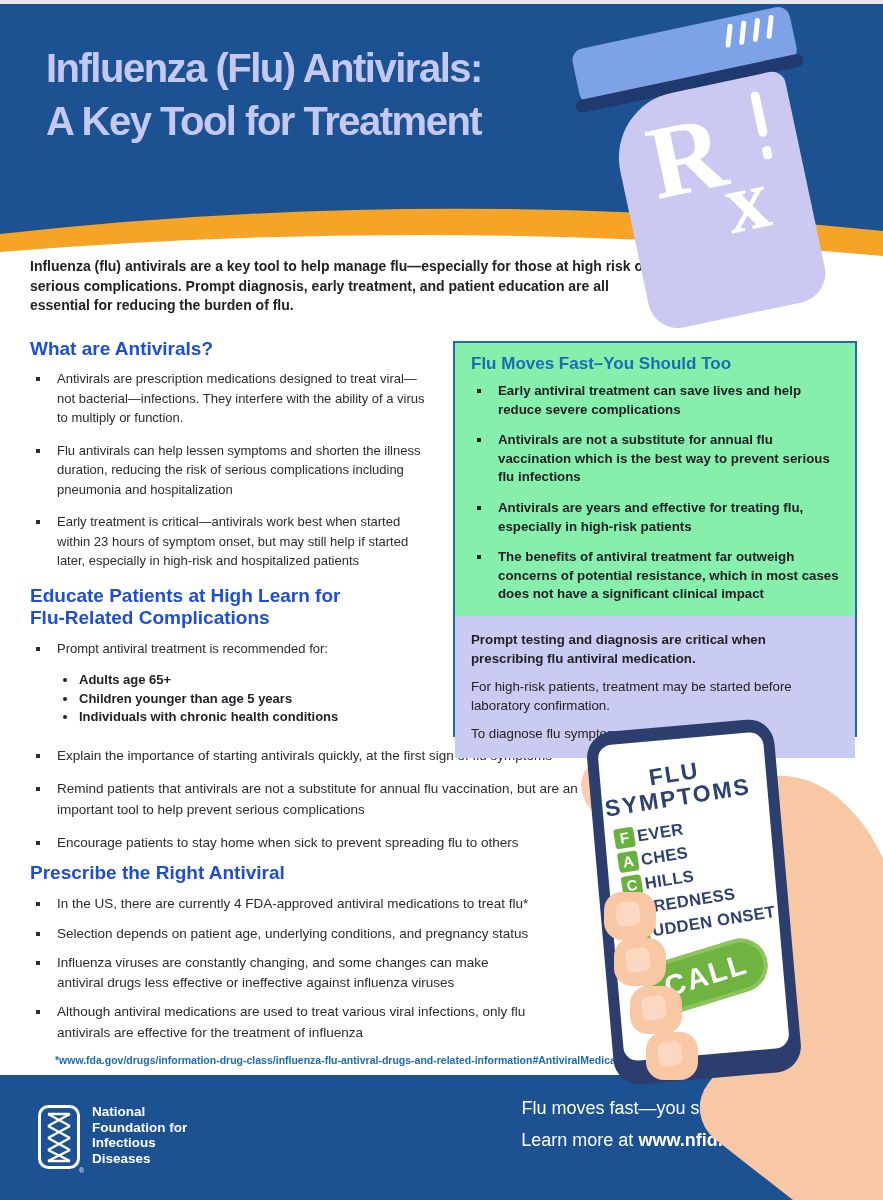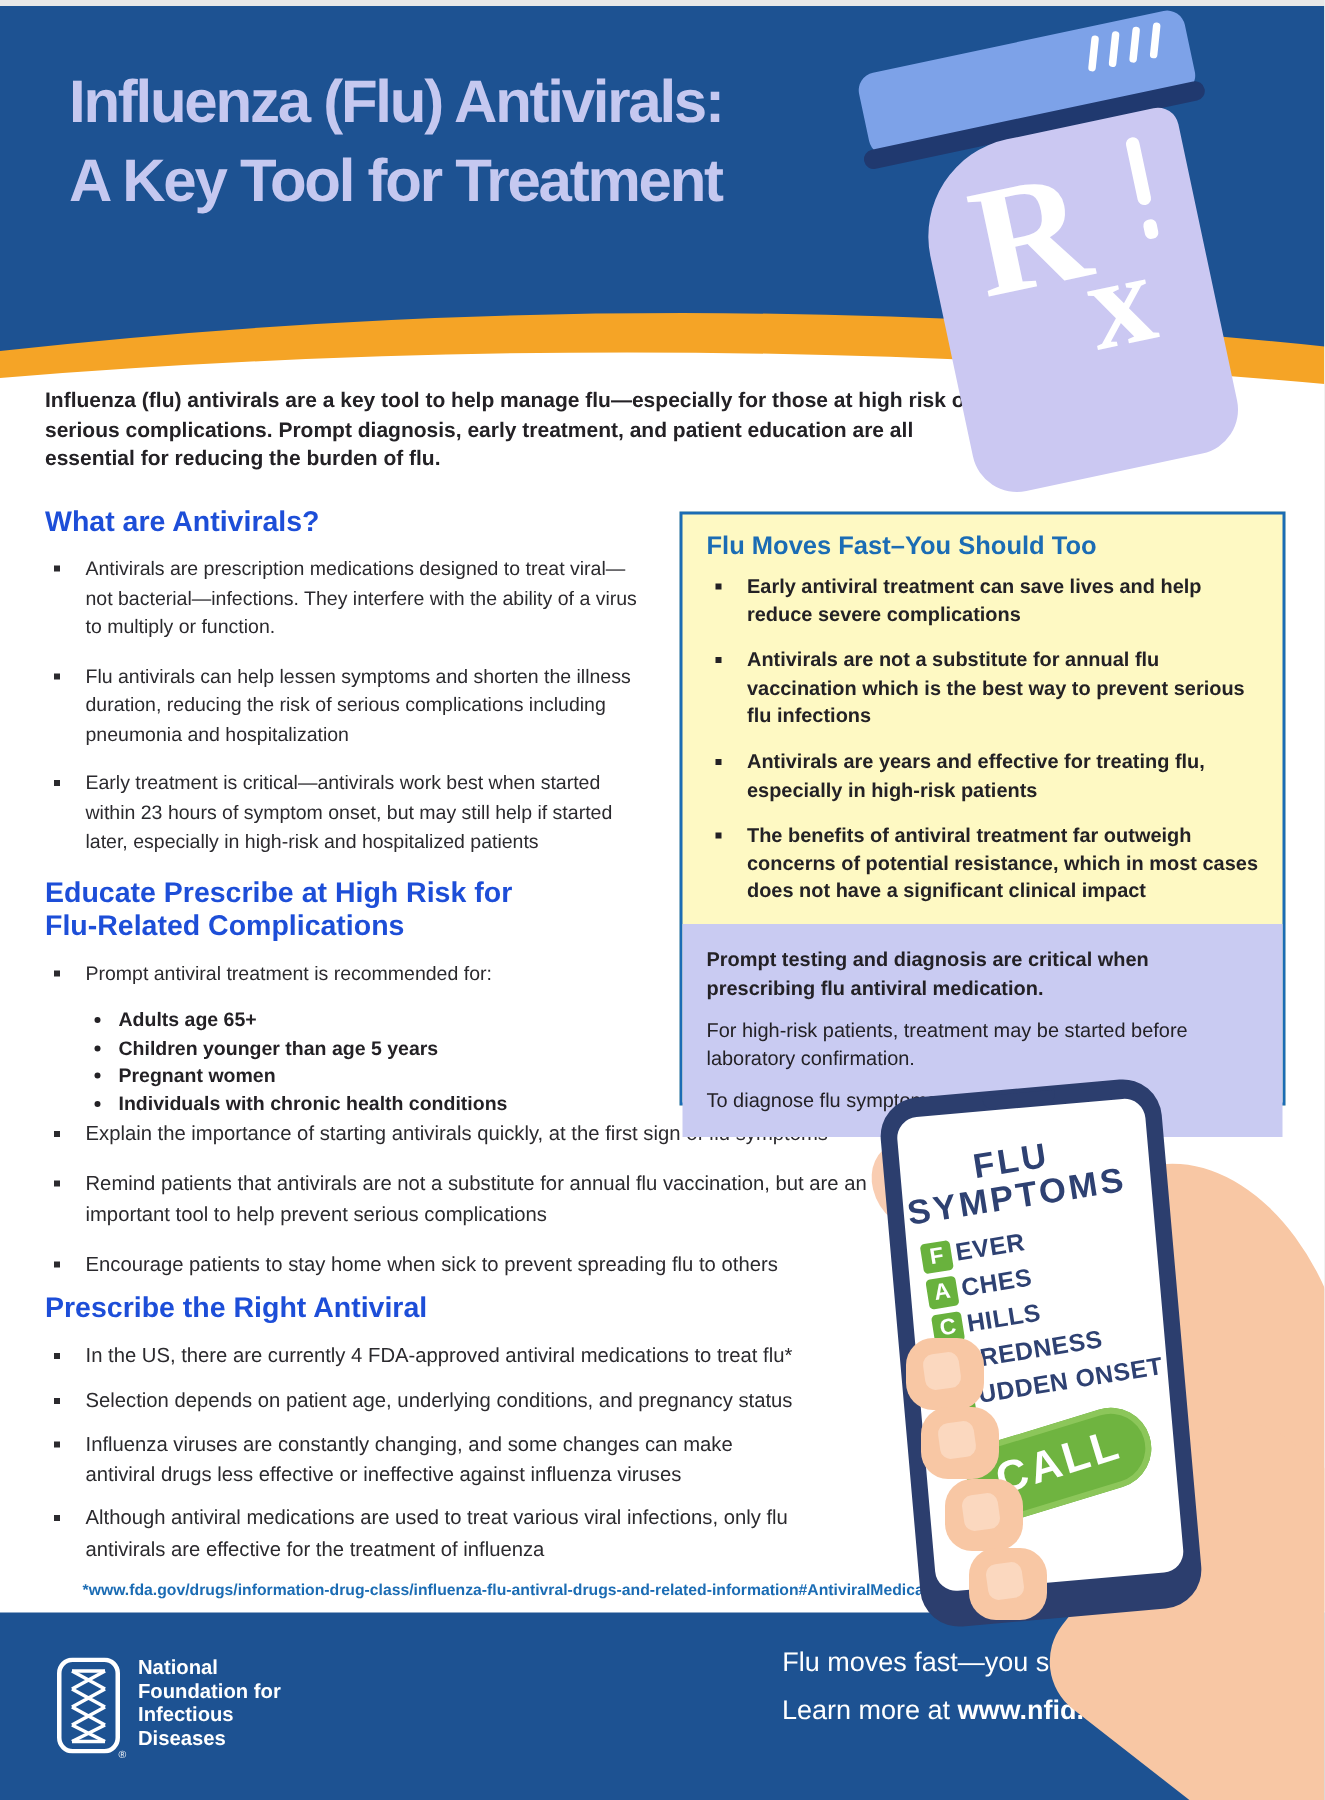--- a/index.html
+++ b/index.html
@@ -56,21 +56,21 @@
   .prescribe h2 { margin-bottom:10px; }
   .prescribe .bul { margin-bottom:9px; font-size:13.5px; }
   .footnote {
     position:absolute; left:55px; top:1050px; width:600px; z-index:2;
     color:#1b6cb4; font-weight:bold; font-size:10.5px;
   }
 
   
   .info-box {
     position:absolute; left:453px; top:337px; width:404px; height:396px; z-index:2;
-    border:2px solid #1b6cb4; background:#fef9c3; display:flex; flex-direction:column;
+    border:2px solid #1b6cb4; background:#86efac; display:flex; flex-direction:column;
   }
   .info-box .box-head { font-size:17px; color:#1b6cb4; font-weight:bold; padding:11px 16px 8px 16px; }
   .info-box .box-bullets { padding:0 14px 0 16px; flex:1; }
   .info-box .bul { font-weight:bold; font-size:13.3px; line-height:1.4; margin-bottom:12px; color:#232125; }
   .info-box .bul::before { background:#232125; top:7px; }
   .panel { background:#c9cbf2; padding:15px 16px; font-size:13.3px; line-height:1.42; color:#232125; }
   .panel p { margin-bottom:9px; }
   .panel p:last-child { margin-bottom:0; }
   .panel .lead { font-weight:bold; }
   .panel .facts { font-weight:bold; }
@@ -139,28 +139,27 @@
 
   <p class="intro">Influenza (flu) antivirals are a key tool to help manage flu—especially for those at high risk of serious complications. Prompt diagnosis, early treatment, and patient education are all essential for reducing the burden of flu.</p>
 
   <div class="left-col">
     <h2 class="h-blue">What are Antivirals?</h2>
     <div class="bul">Antivirals are prescription medications designed to treat viral—not bacterial—infections. They interfere with the ability of a virus to multiply or function.</div>
     <div class="bul">Flu antivirals can help lessen symptoms and shorten the illness duration, reducing the risk of serious complications including pneumonia and hospitalization</div>
     <div class="bul">Early treatment is critical—antivirals work best when started within 23 hours of symptom onset, but may still help if started later, especially in high-risk and hospitalized patients</div>
 
     <h2 class="h-blue educate-head">
-      <span>Educate Prescribe at High Risk for</span>
+      <span>Educate Patients at High Learn for</span>
       <span>Flu-Related Complications</span>
     </h2>
     <div class="bul">Prompt antiviral treatment is recommended for:</div>
     <div class="sub-list">
       <div class="subul">Adults age 65+</div>
       <div class="subul">Children younger than age 5 years</div>
-      <div class="subul">Pregnant women</div>
       <div class="subul">Individuals with chronic health conditions</div>
     </div>
   </div>
 
   <div class="full-bullets">
     <div class="bul">Explain the importance of starting antivirals quickly, at the first sign of flu symptoms</div>
     <div class="bul">Remind patients that antivirals are not a substitute for annual flu vaccination, but are an important tool to help prevent serious complications</div>
     <div class="bul">Encourage patients to stay home when sick to prevent spreading flu to others</div>
   </div>
 

